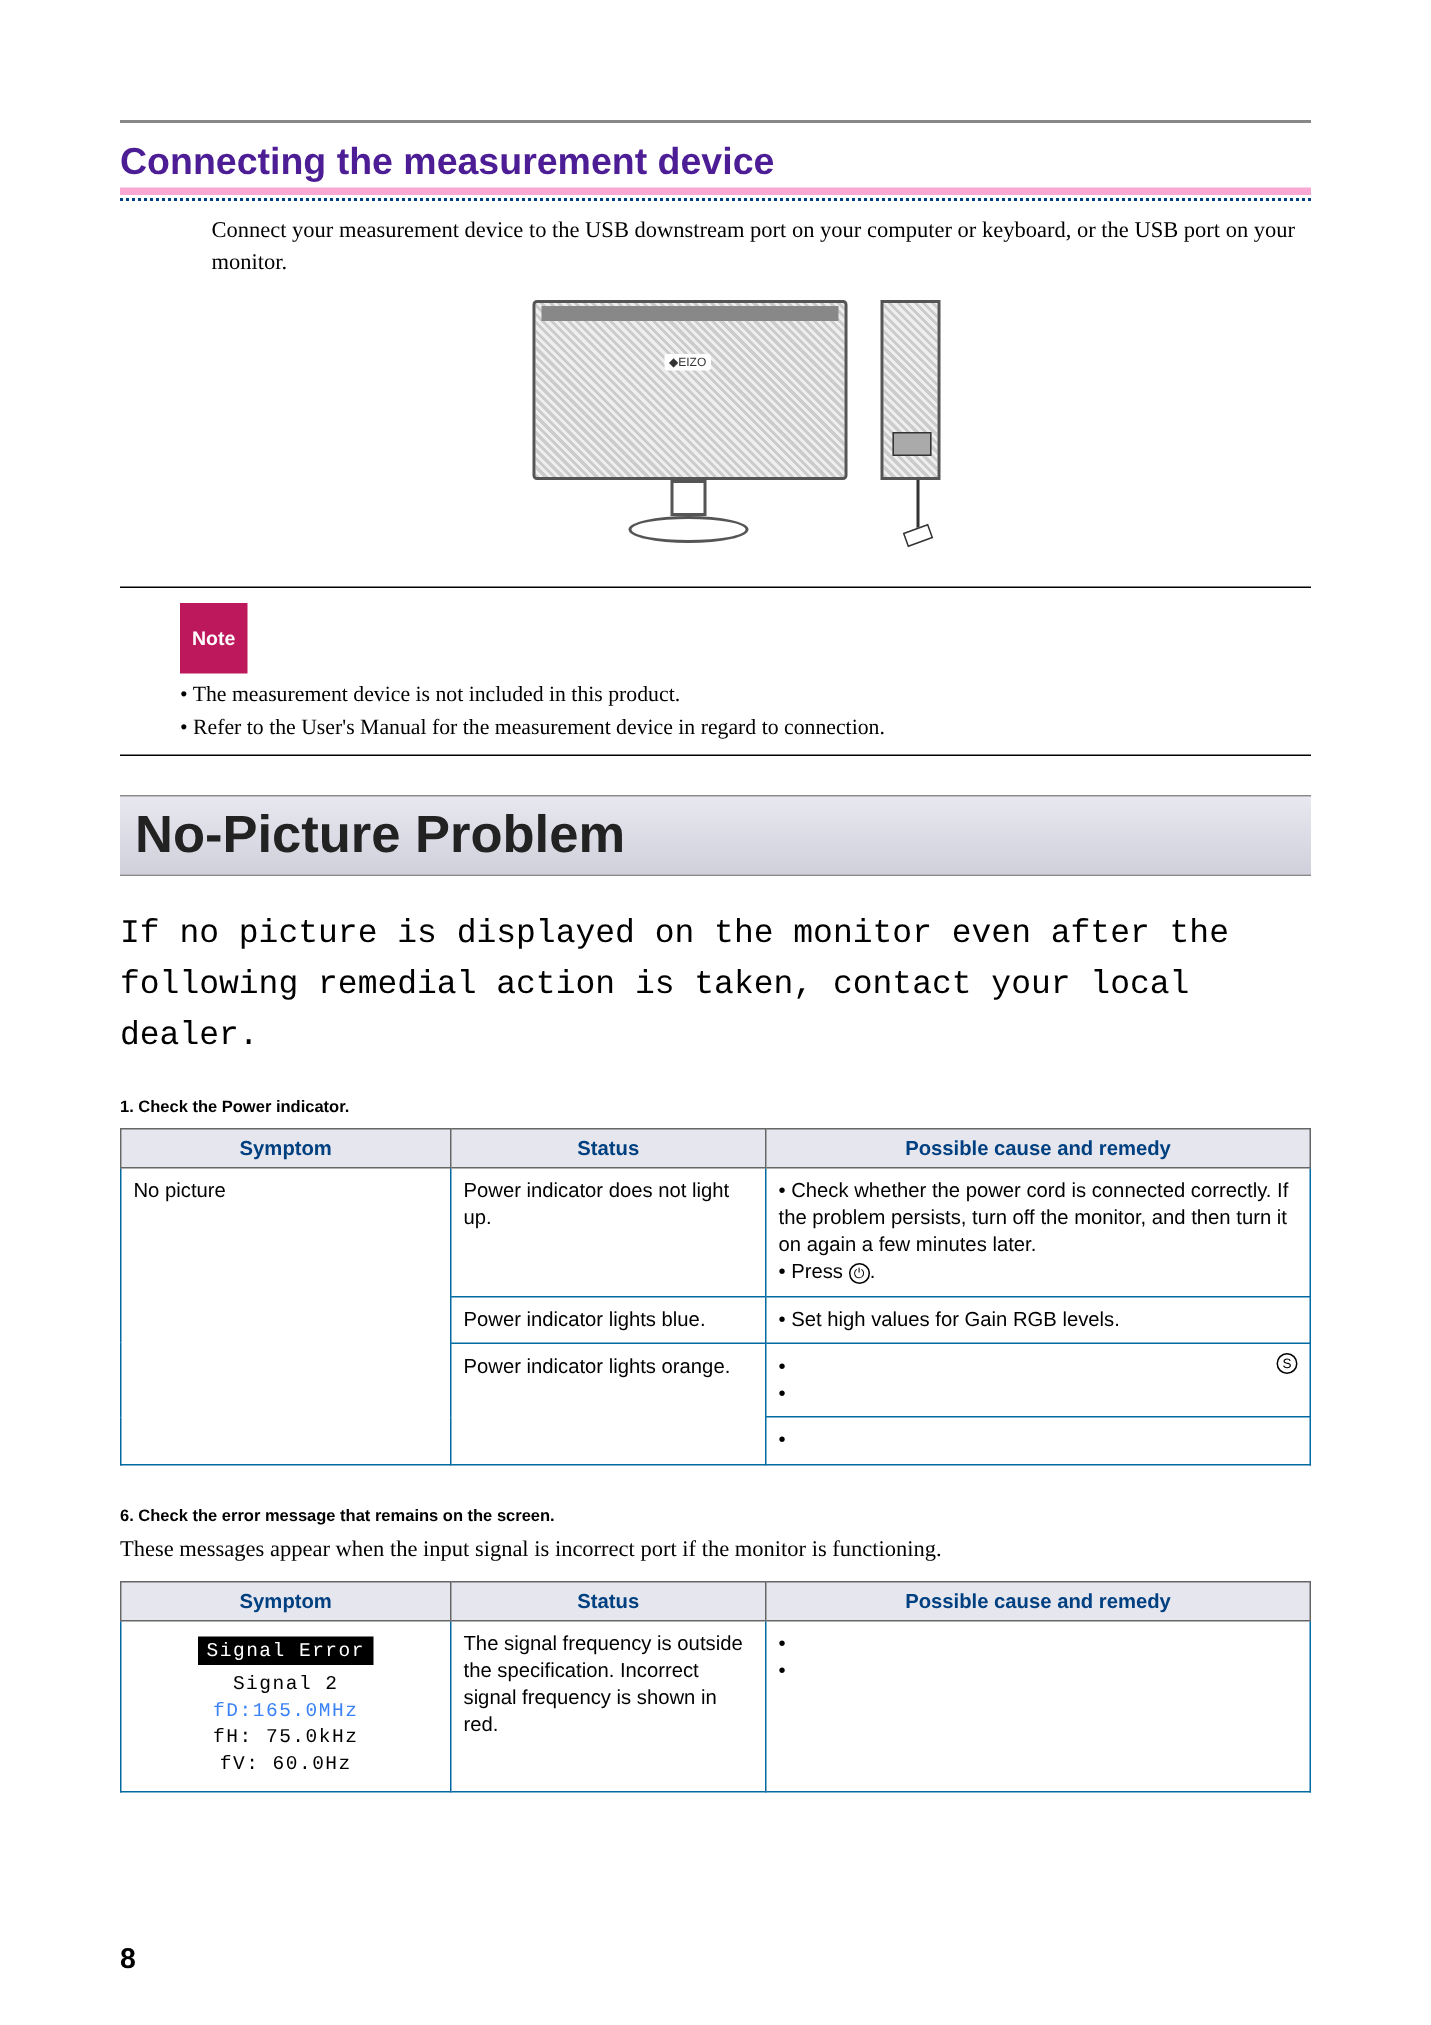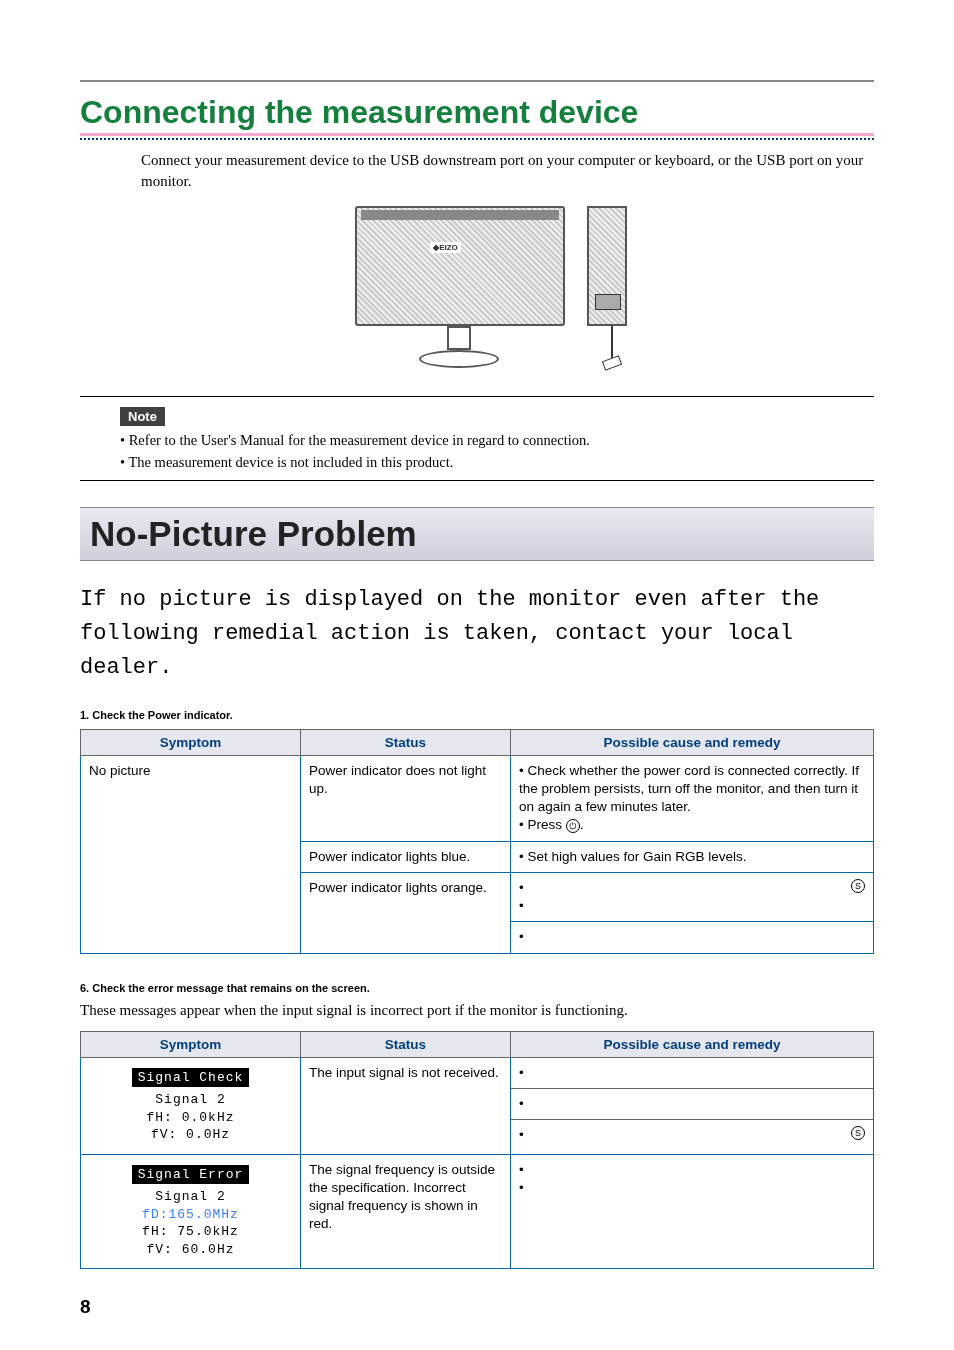--- a/index.html
+++ b/index.html
@@ -7,24 +7,24 @@
     width: 954px;
     height: 1350px;
     background: #fff;
     font-family: Arial, Helvetica, sans-serif;
     color: #000;
     padding: 80px 80px 40px 80px;
     position: relative;
   }
   .rule-top { border-top: 2px solid #888; margin-bottom: 12px; }
   .h-section {
-    font-size: 32px;
+    font-size: 25px;
     font-weight: bold;
-    color: #15803d;
-    border-bottom: 3px solid #f9a8d4;
+    color: #4c1d95;
+    border-bottom: 5px solid #f9a8d4;
     padding-bottom: 2px;
     margin-bottom: 2px;
   }
   .dotted {
     border-top: 2px dotted #004080;
     margin-bottom: 10px;
   }
   .body-text {
     font-family: Georgia, 'Times New Roman', serif;
     font-size: 15px;
@@ -46,22 +46,22 @@
     position: absolute; left: 28px; top: 0; width: 210px; height: 120px;
     border: 2px solid #555;
     background: repeating-linear-gradient(45deg,#ccc,#ccc 2px,#eee 2px,#eee 4px);
     border-radius: 3px;
   }
   .fig-monitor .bar {
     position:absolute; left:34px; top:4px; width:198px; height:10px;
     background:#888;
   }
   .fig-monitor .logo {
-    position:absolute; left:103px; top:36px; font-size:8px; color:#333;
-    background:#fff; padding:1px 3px; border-radius:2px;font-weight:bold;
+    position:absolute; left:116px; top:36px; font-size:8px; color:#333;
+    background:#fff; padding:1px 3px; border-radius:2px;
   }
   .fig-monitor .stand {
     position:absolute; left:120px; top:120px; width:24px; height:24px;
     border:2px solid #555; background:#fff;
   }
   .fig-monitor .base {
     position:absolute; left:92px; top:144px; width:80px; height:18px;
     border:2px solid #555; border-radius:50%; background:#fff;
   }
   .fig-monitor .side {
@@ -78,25 +78,25 @@
     background:#333;
   }
   .fig-monitor .plug {
     position:absolute; right:6px; top:152px; width:18px; height:10px;
     border:1px solid #333; background:#fff;
     transform: rotate(-20deg);
   }
   .hr-thin { border-top:1px solid #000; margin:6px 0; }
   .note-label {
     display:inline-block;
-    background:#404040;
+    background:#be185d;
     color:#fff;
     font-size:13px;
     font-weight:bold;
-    padding:2px 8px;
+    padding:16px 8px;
     margin-left:40px;
     margin-top:4px;
   }
   .note-body {
     font-family: Georgia, 'Times New Roman', serif;
     font-size:14.5px;
     line-height:1.5;
     margin-left:40px;
     margin-top:4px;
     margin-bottom:6px;
@@ -199,22 +199,22 @@
         <div class="port"></div>
       </div>
     <div class="cable"></div>
     <div class="plug"></div>
   </div>
 </div>
 
 <div class="hr-thin"></div>
 <span class="note-label">Note</span>
 <div class="note-body">
+  <div>The measurement device is not included in this product.</div>
   <div>Refer to the User's Manual for the measurement device in regard to connection.</div>
-  <div>The measurement device is not included in this product.</div>
 </div>
 <div class="hr-thin"></div>
 
 <div class="h-major">No-Picture Problem</div>
 
 <div class="lead">If no picture is displayed on the monitor even after the following remedial action is taken, contact your local dealer.</div>
 
 <div class="subhead">1. Check the Power indicator.</div>
 
 <table class="tbl">
@@ -254,39 +254,20 @@
 
 <div class="subhead">6. Check the error message that remains on the screen.</div>
 <div class="sub-note">These messages appear when the input signal is incorrect port if the monitor is functioning.</div>
 
 <table class="tbl">
   <tbody>
       <tr>
     <th>Symptom</th>
     <th>Status</th>
     <th>Possible cause and remedy</th>
-  </tr>
-  <tr>
-    <td class="sym">
-      <div class="sig-box">
-        <span class="sig-title-dark">Signal Check</span><br>
-        <div class="sig-line">Signal 2</div>
-        <div class="sig-line">fH:  0.0kHz</div>
-        <div class="sig-line">fV:  0.0Hz</div>
-      </div>
-    </td>
-    <td class="stat">The input signal is not received.</td>
-    <td style="padding:0;">
-      <div style="border-bottom:1px solid #666;padding:6px 8px;">•</div>
-      <div style="border-bottom:1px solid #666;padding:6px 8px;">•</div>
-      <div style="padding:6px 8px;display:flex;justify-content:space-between;">
-        <span>•</span>
-        <span class="icon-circle">S</span>
-      </div>
-    </td>
   </tr>
   <tr>
     <td class="sym">
       <div class="sig-box">
         <span class="sig-title-dark">Signal Error</span><br>
         <div class="sig-line">Signal 2</div>
         <div class="sig-line sig-red">fD:165.0MHz</div>
         <div class="sig-line">fH: 75.0kHz</div>
         <div class="sig-line">fV: 60.0Hz</div>
       </div>

